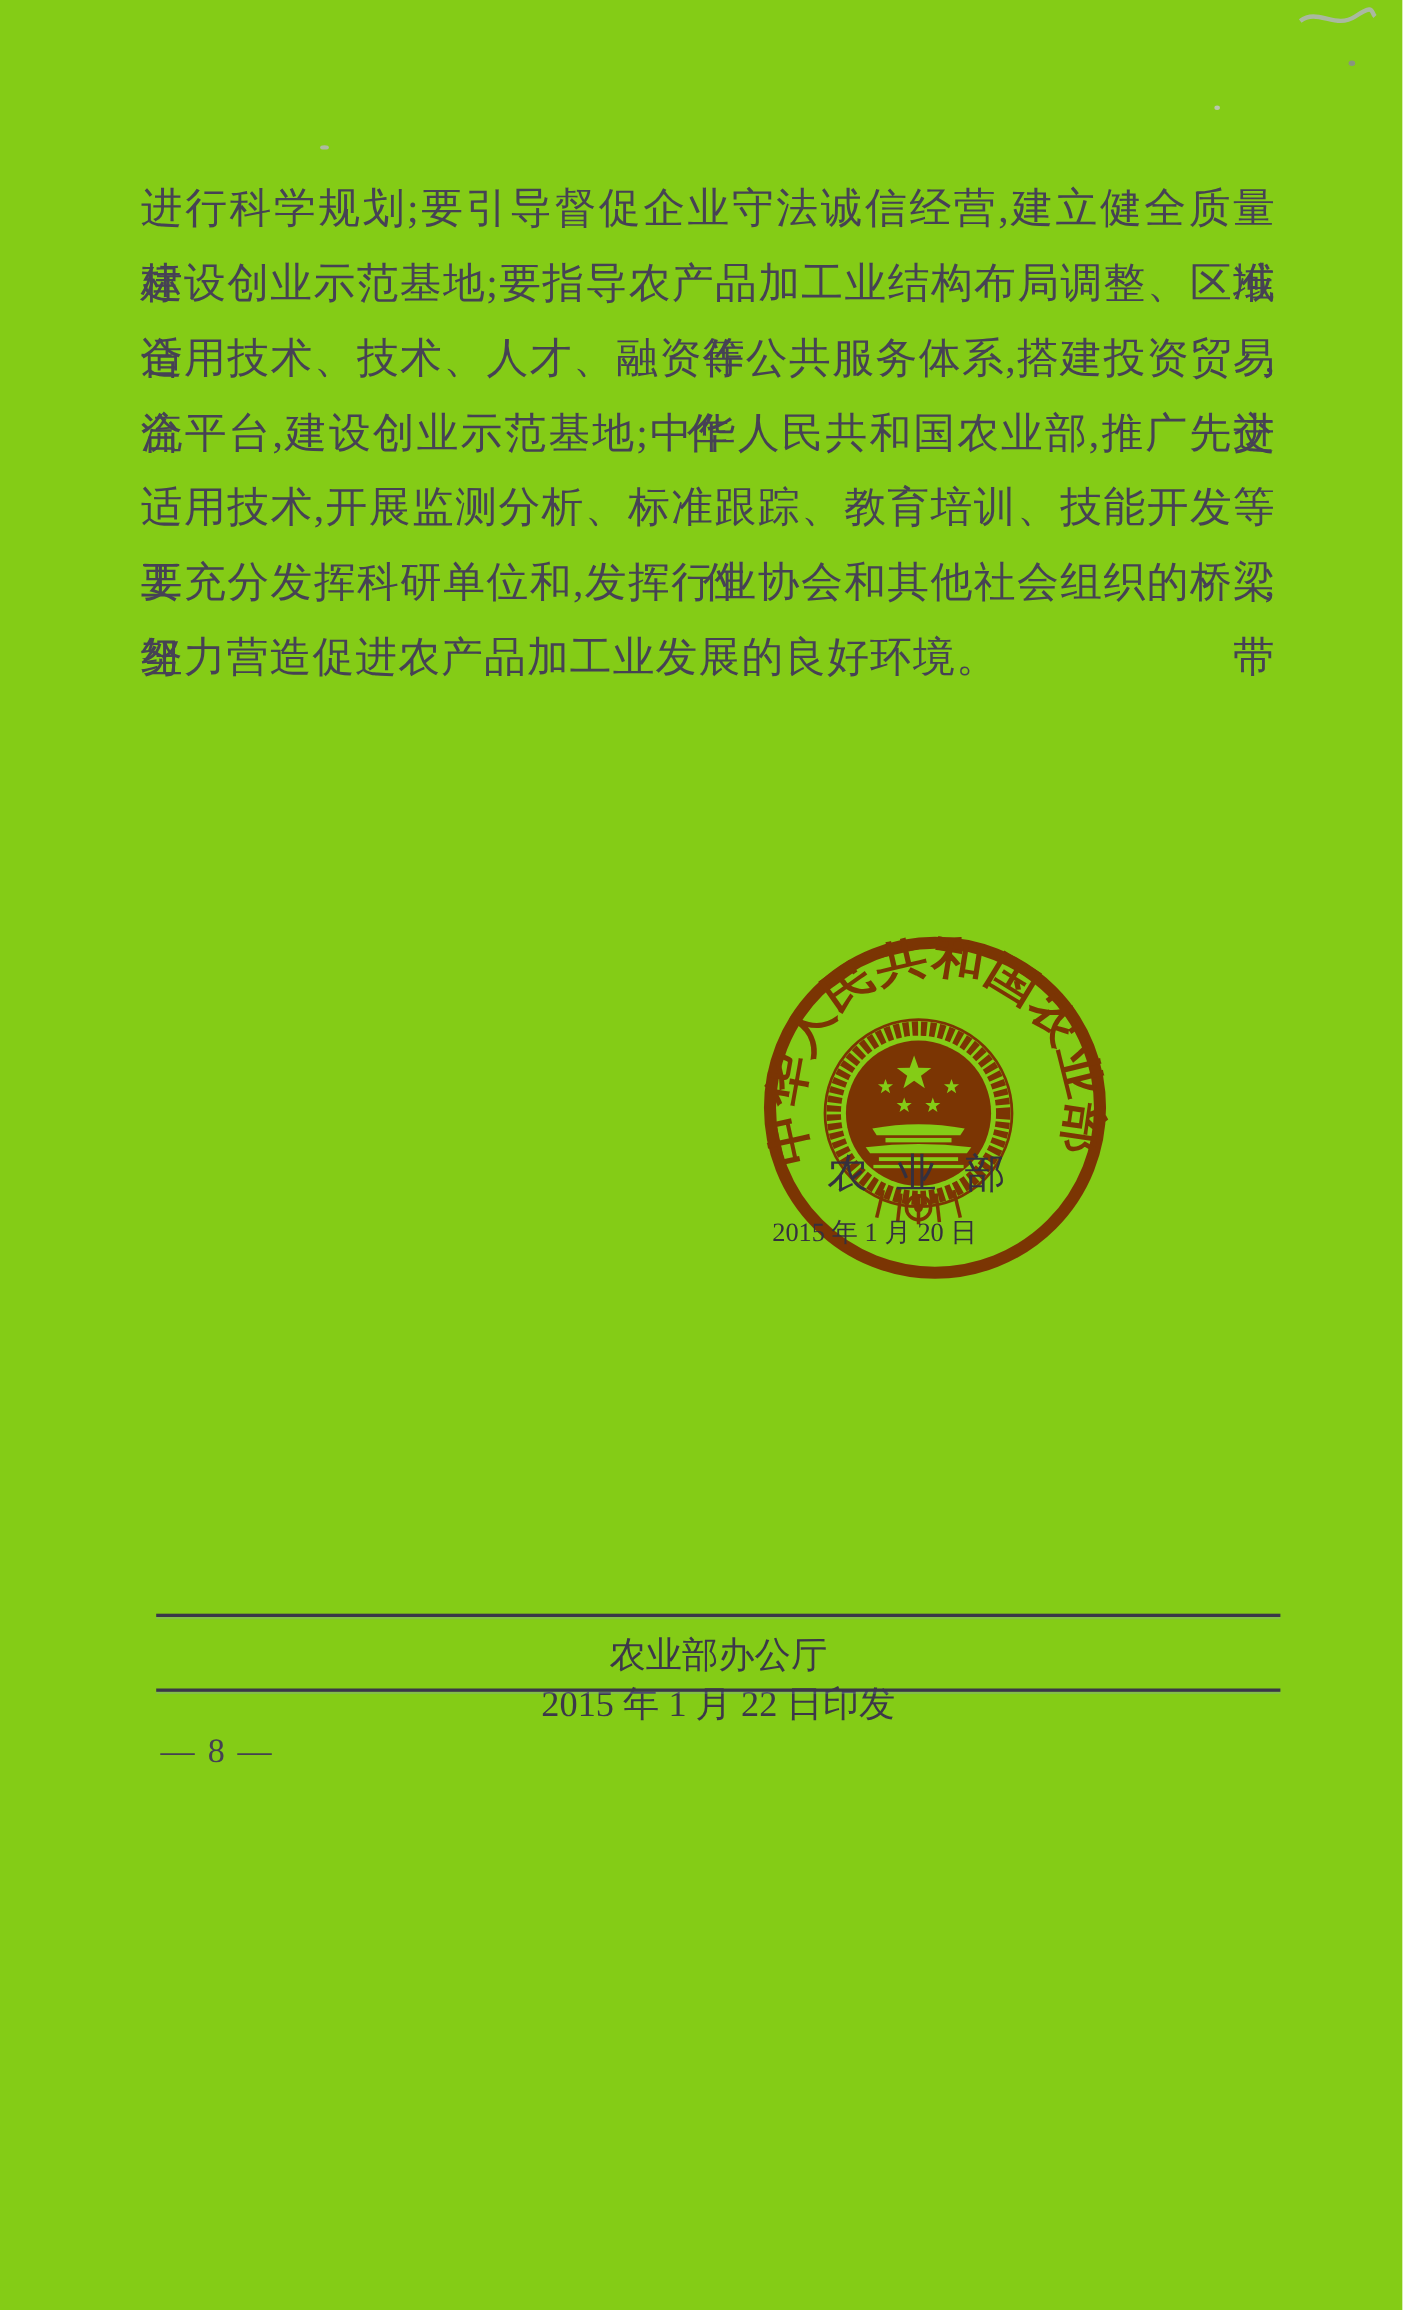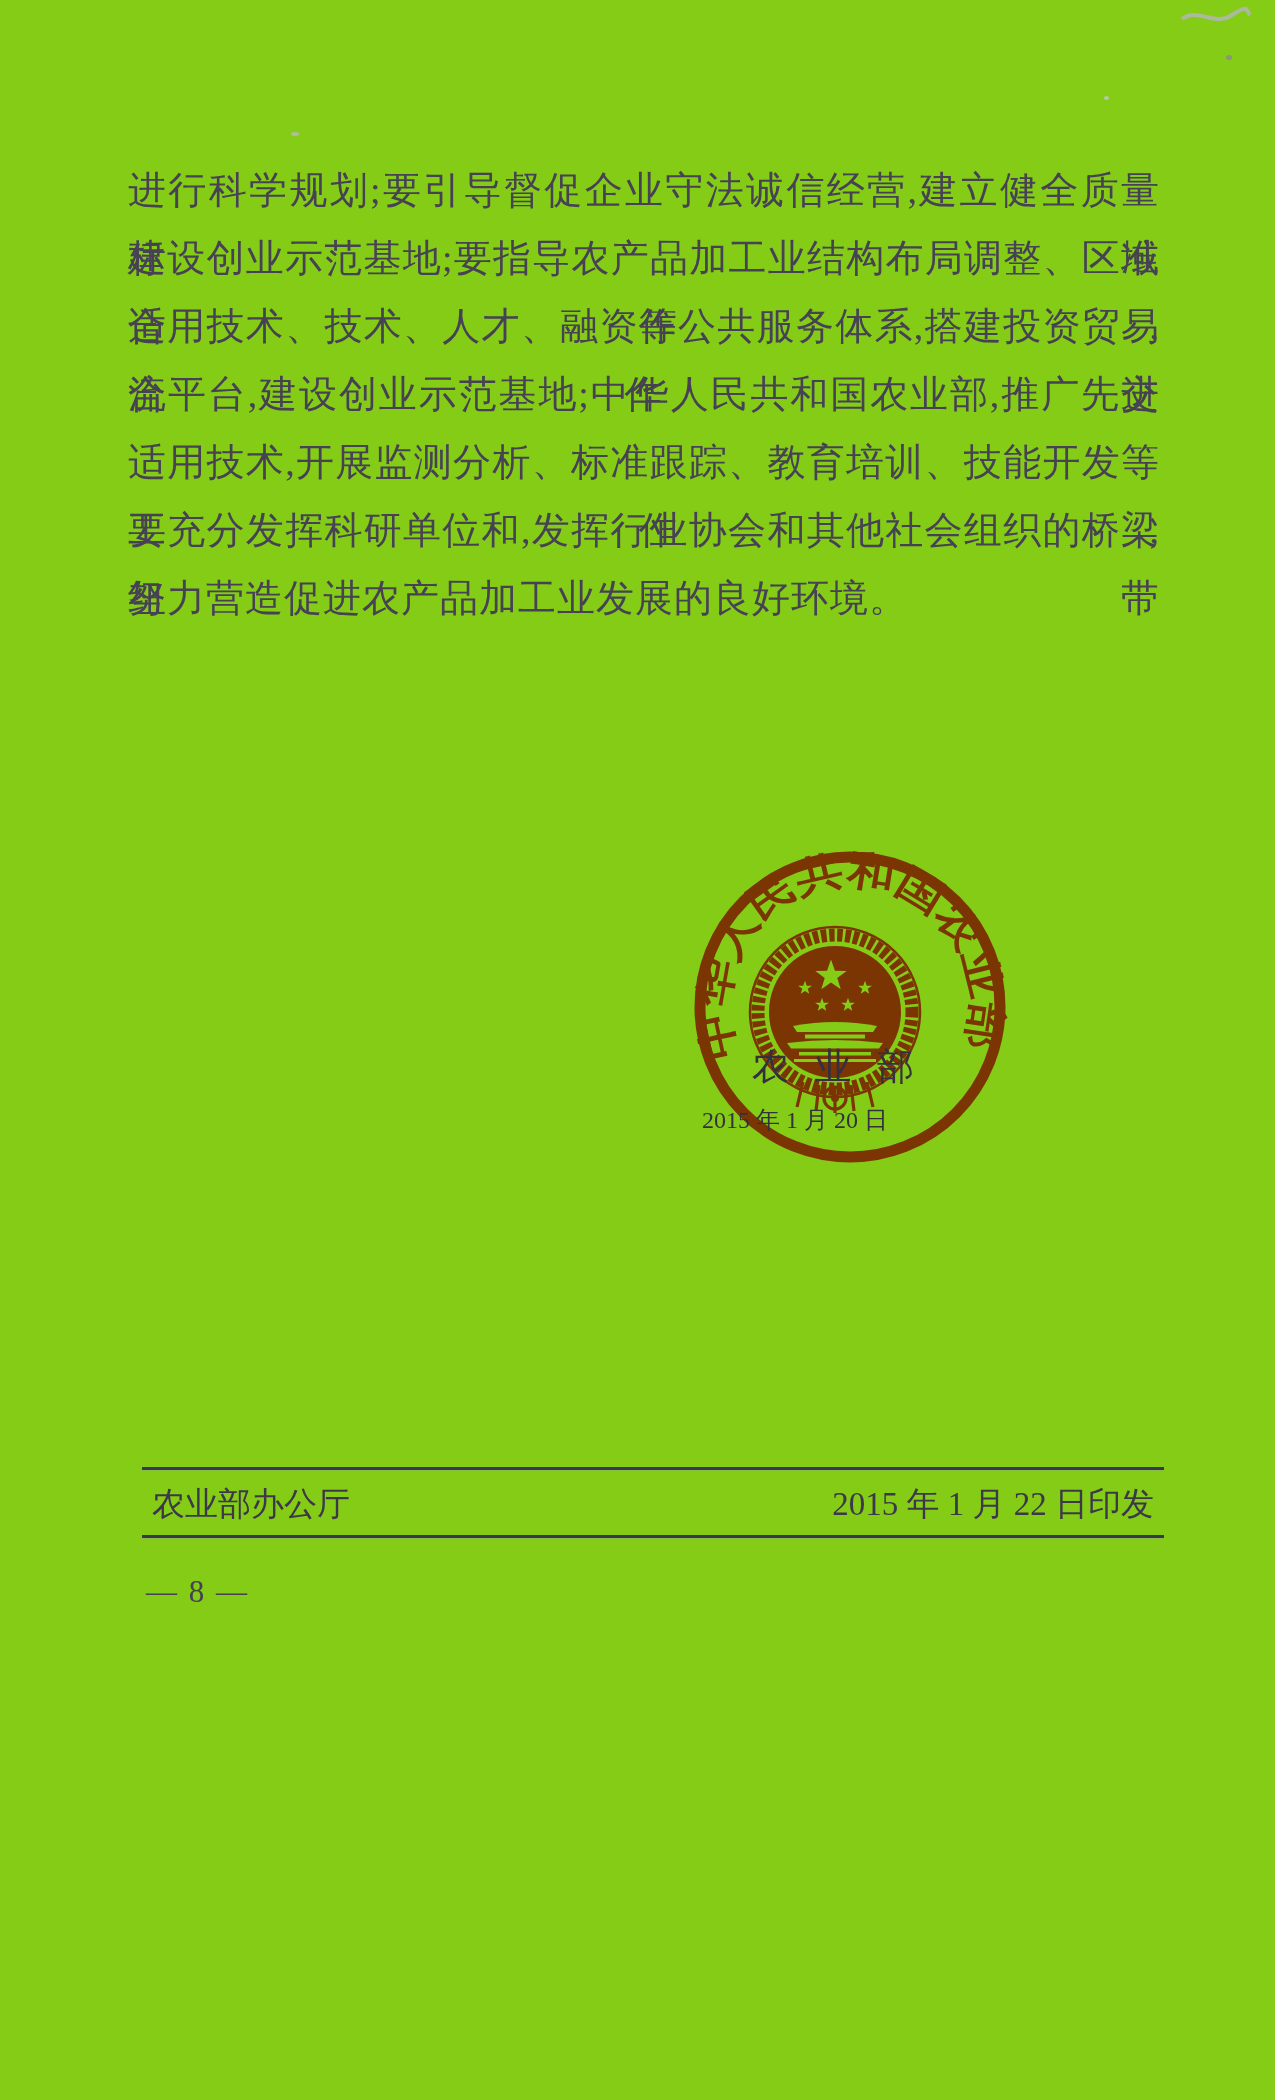--- a/index.html
+++ b/index.html
@@ -37,21 +37,21 @@
   
   .footer-rule {
     position:absolute; left:142px; width:1022px; height:3px;
     background:#3a3748; box-shadow:0 2px 0 rgba(130,150,215,.25);
   }
   .footer-rule.top { top:1467px; }
   .footer-rule.bottom { top:1535px; }
   .footer-row {
     position:absolute; left:152px; top:1482px; width:1002px;
     display:flex; justify-content:space-between; align-items:center;
-    font-size:33px; color:#3c3849;
+    font-size:33px; color:#3c3849;flex-direction:column;
   }
   .page-number {
     position:absolute; left:146px; top:1574px;
     font-size:31px; color:#454153; letter-spacing:2px; white-space:nowrap;
   }
 
   
   .artifact-squiggle { position:absolute; left:1180px; top:3px; }
   .speck { position:absolute; border-radius:50%; }
   .speck.a { left:1226px; top:55px; width:6px; height:5px; background:#8a879a; opacity:.8; }

